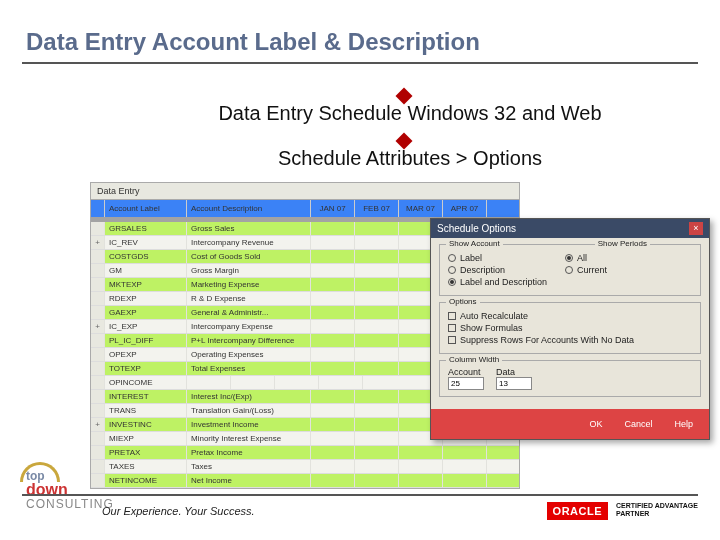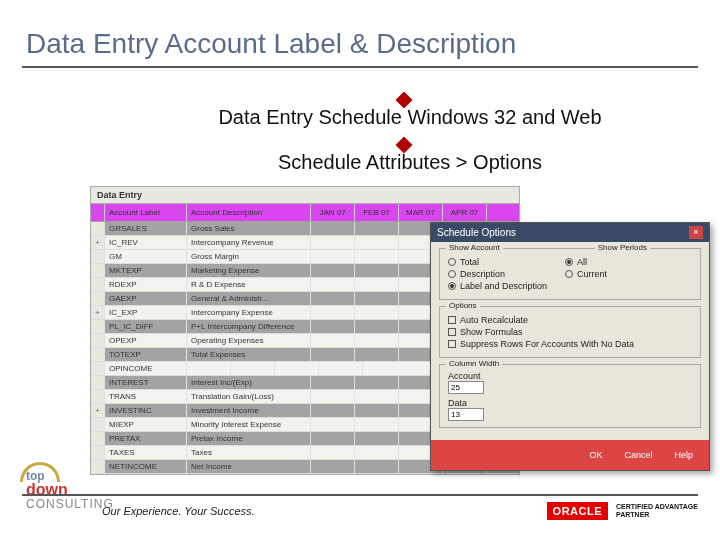--- a/index.html
+++ b/index.html
@@ -1,72 +1,72 @@
 <!DOCTYPE html>
 <html><head>
 <meta charset="utf-8">
 <style>
   * { box-sizing: border-box; margin: 0; padding: 0; }
   body { width: 720px; height: 540px; background: #fff; font-family: Arial, Helvetica, sans-serif; color: #333; position: relative; overflow: hidden; }
 
-  .title { font-size: 28px; font-weight: normal; color: #5A6B8C; margin: 28px 0 6px 26px; }
+  .title { font-size: 24px; font-weight: bold; color: #5A6B8C; margin: 28px 0 6px 26px; }
   .rule { height: 2px; background: #555; margin: 0 22px 26px 22px; }
 
   .bullets { margin-left: 100px; }
   .bullet-row { display: flex; align-items: center; margin-bottom: 10px; flex-direction: column; }
   .diamond { width: 12px; height: 12px; background: #B00000; transform: rotate(45deg); margin-right: 12px; flex: none; }
   .bullet-text { font-size: 20px; color: #111; }
 
   .shot-area { position: relative; margin: 12px 0 0 90px; width: 560px; height: 280px; }
 
   .data-table { position: absolute; left: 0; top: 0; width: 430px; border: 1px solid #aaa; font-size: 8px; background: #f7f7f3; }
-  .dt-title { background: #e8e8e0; padding: 3px 6px; font-weight: bold; color: #333; border-bottom: 1px solid #aaa; font-size: 9px; }
-  .dt-head { display: flex; background: #d946ef; border-bottom: 1px solid #a3a3a3; }
+  .dt-title { background: #e8e8e0; padding: 3px 6px; font-weight: normal; color: #333; border-bottom: 1px solid #aaa; font-size: 9px; }
+  .dt-head { display: flex; background: #3b82f6; border-bottom: 5px solid #a3a3a3; }
   .dt-head div { padding: 4px 4px; border-right: 1px solid #ccc; text-align: center; color: #333; }
   .col-exp { width: 14px; }
   .col-label { width: 82px; text-align: left !important; }
   .col-desc { width: 124px; text-align: left !important; }
   .col-m { width: 44px; }
-  .dt-body .row { display: flex; border-bottom: 1px solid #ddd; background: #a3a3a3; }
+  .dt-body .row { display: flex; border-bottom: 1px solid #ddd; background: #bef264; }
   .dt-body .row.alt { background: #f3f3ee; }
   .dt-body .row div { padding: 2px 4px; border-right: 1px solid #e2e2dd; }
   .dt-body .exp { width: 14px; background: #e8e8e0; text-align: center; color: #666; }
   .dt-body .lbl { width: 82px; }
   .dt-body .dsc { width: 124px; }
   .dt-body .mon { width: 44px; }
 
   .dialog { position: absolute; right: -60px; top: 36px; width: 280px; background: #e8e5da; border: 1px solid #555; font-size: 9px; color: #222; box-shadow: 3px 3px 6px rgba(0,0,0,.35); }
   .dlg-title { background: #3a4a66; color: #fff; padding: 3px 6px; font-size: 10px; display: flex; justify-content: space-between; align-items: center; }
   .close-x { width: 14px; height: 13px; background: #c44; color: #fff; text-align: center; line-height: 13px; font-size: 9px; }
   .dlg-body { padding: 6px 8px; }
   .group { border: 1px solid #aaa; padding: 6px 8px; margin-bottom: 6px; position: relative; display: flex; gap: 18px; }
   .group-title { position: absolute; top: -6px; left: 6px; background: #e8e5da; padding: 0 3px; font-size: 8px; }
   .radios div, .checks div { margin: 2px 0; display: flex; align-items: center; gap: 4px; }
   .rad { width: 8px; height: 8px; border: 1px solid #555; border-radius: 50%; display: inline-block; }
   .rad.sel::after { content: ""; display: block; width: 4px; height: 4px; background: #333; border-radius: 50%; margin: 1px; }
   .chk { width: 8px; height: 8px; border: 1px solid #555; display: inline-block; }
-  .colw { display: flex; gap: 4px; flex-direction: column; }
+  .colw { display: flex; gap: 12px; }
   .colw div { display: flex; flex-direction: column; }
   .colw input { width: 36px; font-size: 8px; border: 1px solid #888; padding: 1px 2px; background: #fff; }
   .dlg-btns { display: flex; justify-content: flex-end; gap: 6px; padding: 8px 8px; background: #d44; }
   .dlg-btns span { color: #fff; font-size: 9px; padding: 2px 8px; }
 
   .footer { position: absolute; left: 22px; right: 22px; bottom: 20px; }
   .foot-rule { height: 2px; background: #555; margin-bottom: 6px; }
   .foot-inner { display: flex; justify-content: space-between; align-items: center; }
   .tagline { font-size: 11px; font-style: italic; color: #222; padding-left: 80px; }
   .tagline b { font-weight: normal; font-style: italic; }
 
   .logo-td { position: absolute; left: 26px; bottom: 30px; font-size: 10px; line-height: 1; }
   .logo-td .top { color: #7a8aa6; font-weight: bold; font-size: 12px; }
   .logo-td .down { color: #c33; font-weight: bold; font-size: 16px; }
   .logo-td .arc { width: 40px; height: 20px; border: 3px solid #c9a73d; border-bottom: none; border-radius: 40px 40px 0 0; position: absolute; left: -6px; top: -8px; }
   .logo-td .cons { color: #888; font-size: 12px; letter-spacing: 1px; }
 
-  .ora { display: flex; align-items: center; gap: 8px; }
+  .ora { display: flex; align-items: flex-start; gap: 8px; }
   .ora-red { background: #e40000; color: #fff; font-weight: bold; font-size: 11px; padding: 3px 6px; letter-spacing: 0.5px; }
   .ora-cert { font-size: 7px; line-height: 1.1; color: #111; font-weight: bold; }
 </style>
 </head>
 <body>
 
 <div class="title">Data Entry Account Label &amp; Description</div>
 <div class="rule"></div>
 
 <div class="bullets">
@@ -105,20 +105,29 @@
         </div>
         <div class="row alt">
           <div class="exp">+</div>
           <div class="lbl">IC_REV</div>
           <div class="dsc">Intercompany Revenue</div>
           <div class="mon"></div>
           <div class="mon"></div>
           <div class="mon"></div>
           <div class="mon"></div>
         </div>
+        <div class="row">
+          <div class="exp"></div>
+          <div class="lbl">COSTGDS</div>
+          <div class="dsc">Cost of Goods Sold</div>
+          <div class="mon"></div>
+          <div class="mon"></div>
+          <div class="mon"></div>
+          <div class="mon"></div>
+        </div>
         <div class="row alt">
           <div class="exp"></div>
           <div class="lbl">GM</div>
           <div class="dsc">Gross Margin</div>
           <div class="mon"></div>
           <div class="mon"></div>
           <div class="mon"></div>
           <div class="mon"></div>
         </div>
         <div class="row">
@@ -262,21 +271,21 @@
     <div class="dlg-title">
       <span>Schedule Options</span>
       <span class="close-x">×</span>
     </div>
     <div class="dlg-body">
       <div class="group">
         <div class="radios">
           <span class="group-title">Show Account</span>
           <div>
               <span class="rad"></span>
-              <span>Total</span>
+              <span>Label</span>
             </div>
           <div>
               <span class="rad"></span>
               <span>Description</span>
             </div>
           <div>
               <span class="rad sel"></span>
               <span>Label and Description</span>
             </div>
         </div>

